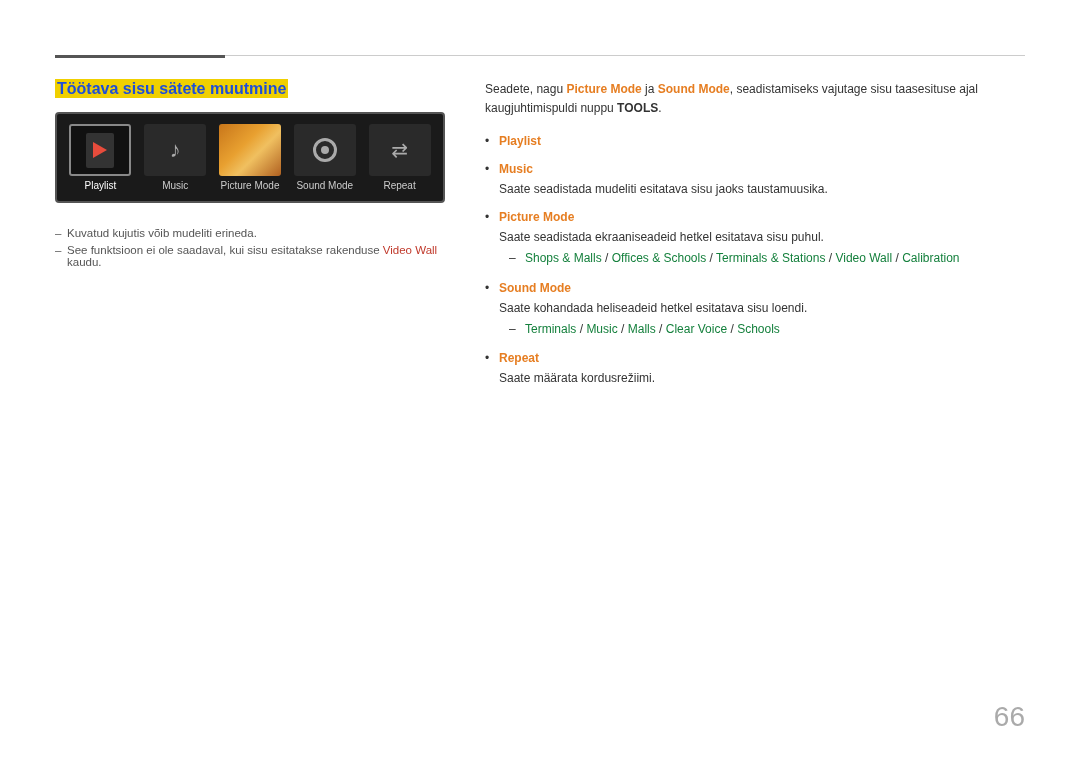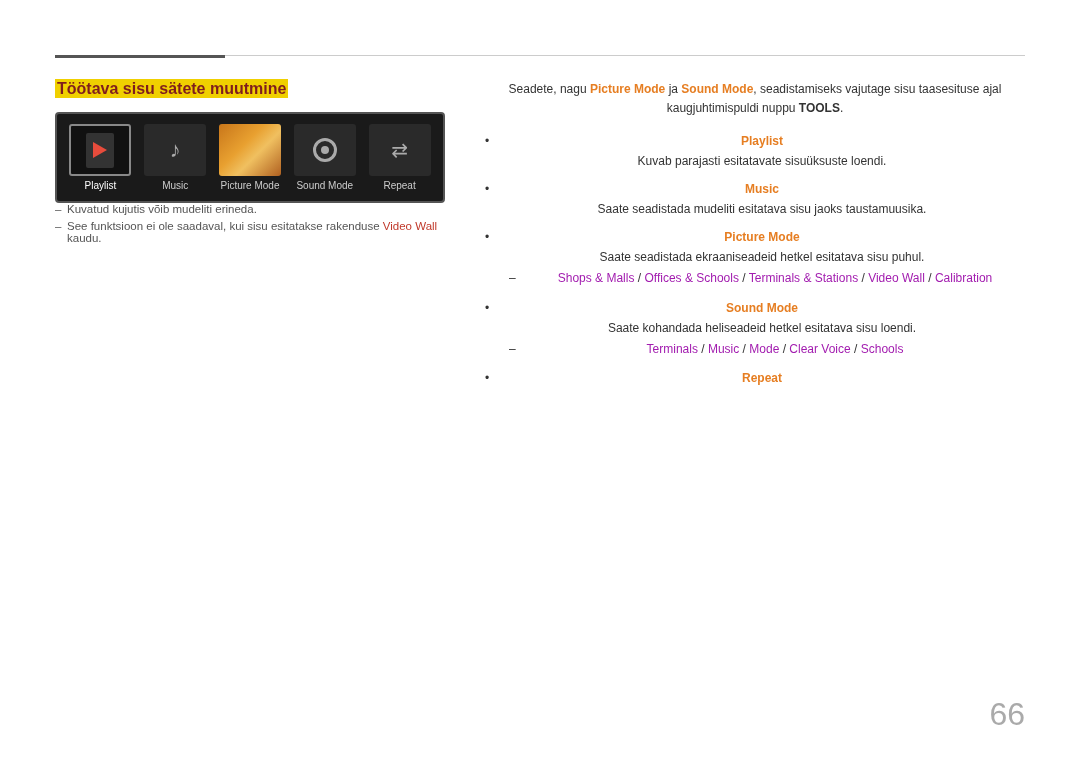--- a/index.html
+++ b/index.html
@@ -47,21 +47,21 @@
 
     
     .left-column {
       width: 390px;
       flex-shrink: 0;
     }
 
     .section-title {
       font-size: 16px;
       font-weight: bold;
-      color: #7f1d1d;
+      color: #1d4ed8;
       margin-bottom: 14px;
       background-color: #f0d000;
       display: inline;
       padding: 1px 2px;
     }
 
     
     .media-player {
       background: #1a1a1a;
       border: 2px solid #555;
@@ -158,21 +158,21 @@
       font-size: 10px;
       color: #ccc;
       text-align: center;
     }
 
     .media-label.active {
       color: #ffffff;
     }
 
     .notes-section {
-      margin-top: 0;
+      margin-top: 24px;
     }
 
     .note-item {
       font-size: 11.5px;
       color: #555;
       margin-bottom: 5px;
       padding-left: 12px;
       position: relative;
     }
 
@@ -183,21 +183,20 @@
     }
 
     .note-link {
       color: #c0392b;
       font-style: normal;
     }
 
     
     .right-column {
       flex: 1;
-      text-align: center;
     }
 
     .intro-text {
       font-size: 12px;
       color: #333;
       margin-bottom: 14px;
       line-height: 1.6;
     }
 
     .bold-term {
@@ -257,33 +256,33 @@
     }
 
     .sub-list li::before {
       content: '–';
       position: absolute;
       left: 0;
       color: #333;
     }
 
     .sub-item-text {
-      color: #a21caf;
+      color: #15803d;
     }
 
     .sub-item-separator {
       color: #333;
     }
 
     
     .page-number {
       position: absolute;
       bottom: 30px;
       right: 55px;
-      font-size: 32px;
+      font-size: 28px;
       color: #aaa;
       font-weight: 300;
     }
   </style>
 </head>
 <body>
 
 <div class="top-rule"></div>
 <div class="accent-line"></div>
 
@@ -347,21 +346,20 @@
 
     <div class="right-column">
       <p class="intro-text">
         <span>Seadete, nagu </span><span class="bold-term highlight-orange">Picture Mode</span><span> ja </span><span class="bold-term highlight-orange">Sound Mode</span><span>, seadistamiseks vajutage sisu taasesituse ajal kaugjuhtimispuldi nuppu </span><span class="bold-term">TOOLS</span><span>.</span>
       </p>
 
       <ul class="bullet-list">
 
         <li>
           <span class="bullet-heading">Playlist</span>
-          <span class="bullet-desc">Kuvab parajasti esitatavate sisuüksuste loendi.</span>
         </li>
 
         <li>
           <span class="bullet-heading">Music</span>
           <span class="bullet-desc">Saate seadistada mudeliti esitatava sisu jaoks taustamuusika.</span>
         </li>
 
         <li>
           <span class="bullet-heading">Picture Mode</span>
           <span class="bullet-desc">Saate seadistada ekraaniseadeid hetkel esitatava sisu puhul.</span>
@@ -370,26 +368,27 @@
               <span class="sub-item-text">Shops &amp; Malls</span><span class="sub-item-separator"> / </span><span class="sub-item-text">Offices &amp; Schools</span><span class="sub-item-separator"> / </span><span class="sub-item-text">Terminals &amp; Stations</span><span class="sub-item-separator"> / </span><span class="sub-item-text">Video Wall</span><span class="sub-item-separator"> / </span><span class="sub-item-text">Calibration</span>
             </li>
           </ul>
         </li>
 
         <li>
           <span class="bullet-heading">Sound Mode</span>
           <span class="bullet-desc">Saate kohandada heliseadeid hetkel esitatava sisu loendi.</span>
           <ul class="sub-list">
             <li>
-              <span class="sub-item-text">Terminals</span><span class="sub-item-separator"> / </span><span class="sub-item-text">Music</span><span class="sub-item-separator"> / </span><span class="sub-item-text">Mode</span><span class="sub-item-separator"> / </span><span class="sub-item-text">Clear Voice</span><span class="sub-item-separator"> / </span><span class="sub-item-text">Schools</span>
+              <span class="sub-item-text">Terminals</span><span class="sub-item-separator"> / </span><span class="sub-item-text">Music</span><span class="sub-item-separator"> / </span><span class="sub-item-text">Malls</span><span class="sub-item-separator"> / </span><span class="sub-item-text">Clear Voice</span><span class="sub-item-separator"> / </span><span class="sub-item-text">Schools</span>
             </li>
           </ul>
         </li>
 
         <li>
           <span class="bullet-heading">Repeat</span>
+          <span class="bullet-desc">Saate määrata kordusrežiimi.</span>
         </li>
       </ul>
     </div>
   </div>
 </div>
 
 <div class="page-number">66</div>
 
 </body></html>

